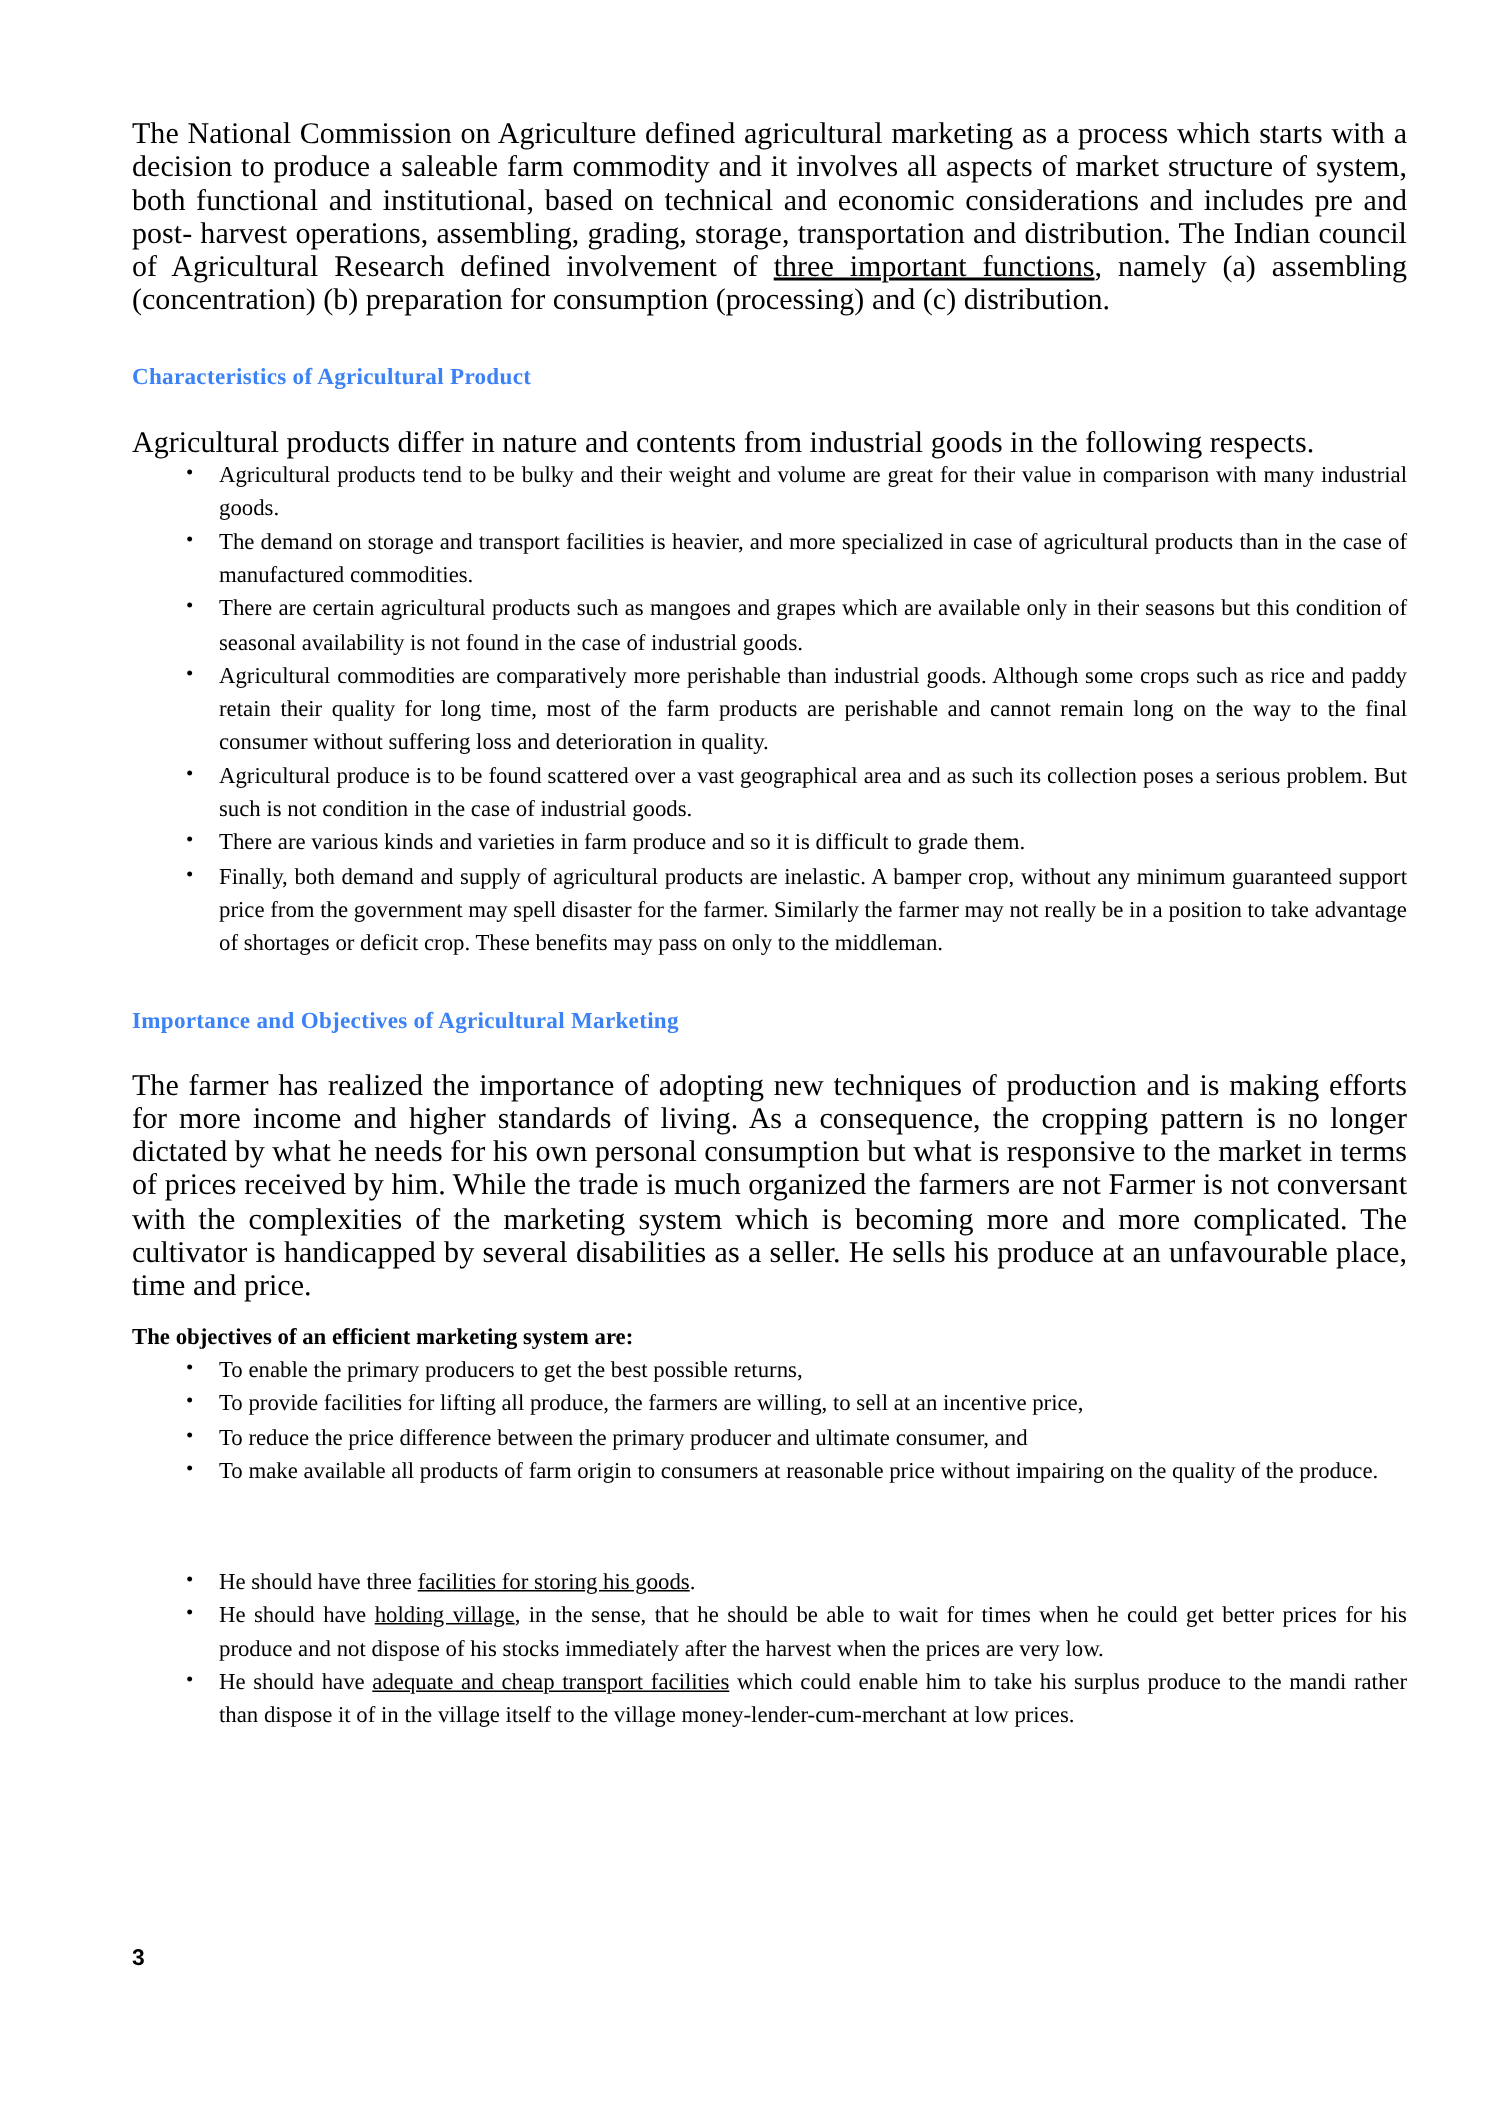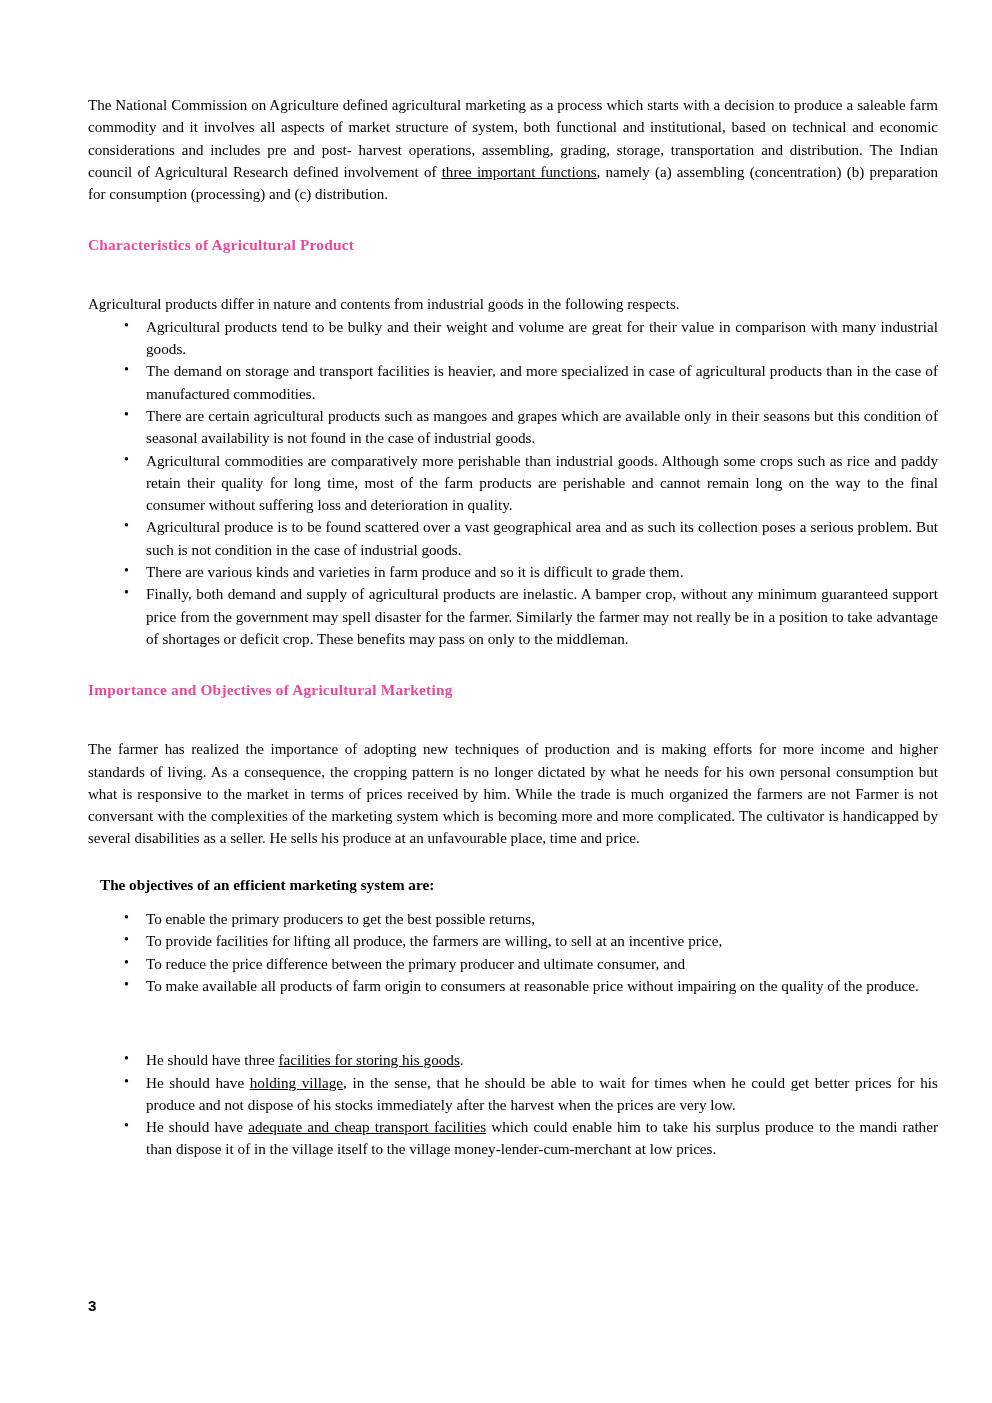--- a/index.html
+++ b/index.html
@@ -24,33 +24,33 @@
     height: 1403px;
     background: #ffffff;
   }
   .content {
     position: absolute;
     left: 88px;
     top: 78px;
     width: 850px;
   }
   p.body-para {
-    margin: 16px 0 0 0;
-    font-size: 15px;
+    margin: 0 0 0 0;
+    font-size: 20px;
     line-height: 22.3px;
     text-align: justify;
     text-justify: inter-word;
     letter-spacing: 0.02px;
   }
   h2.section-heading {
     margin: 0;
     font-size: 15.4px;
     line-height: 20px;
     font-weight: bold;
-    color: #ec4899;
+    color: #3b82f6;
     letter-spacing: 0.2px;
   }
   .spacer-lg { height: 30px; }
   .spacer-md { height: 22px; }
   .spacer-sm { height: 12px; }
   ul.bullet-list {
     margin: 0;
     padding: 0;
     list-style: none;
   }
@@ -69,21 +69,21 @@
     left: 36px;
     top: -1px;
     font-size: 14px;
     line-height: 22.3px;
     color: #000;
   }
   .lead-line {
     font-size: 15.2px;
     line-height: 22.3px;
     font-weight: bold;
-    margin: 12px;
+    margin: 0;
   }
   .u { text-decoration: underline; }
   .page-number {
     position: absolute;
     left: 88px;
     top: 1296px;
     font-size: 15.2px;
     line-height: 20px;
     font-family: "Liberation Sans", sans-serif;
     font-weight: bold;

